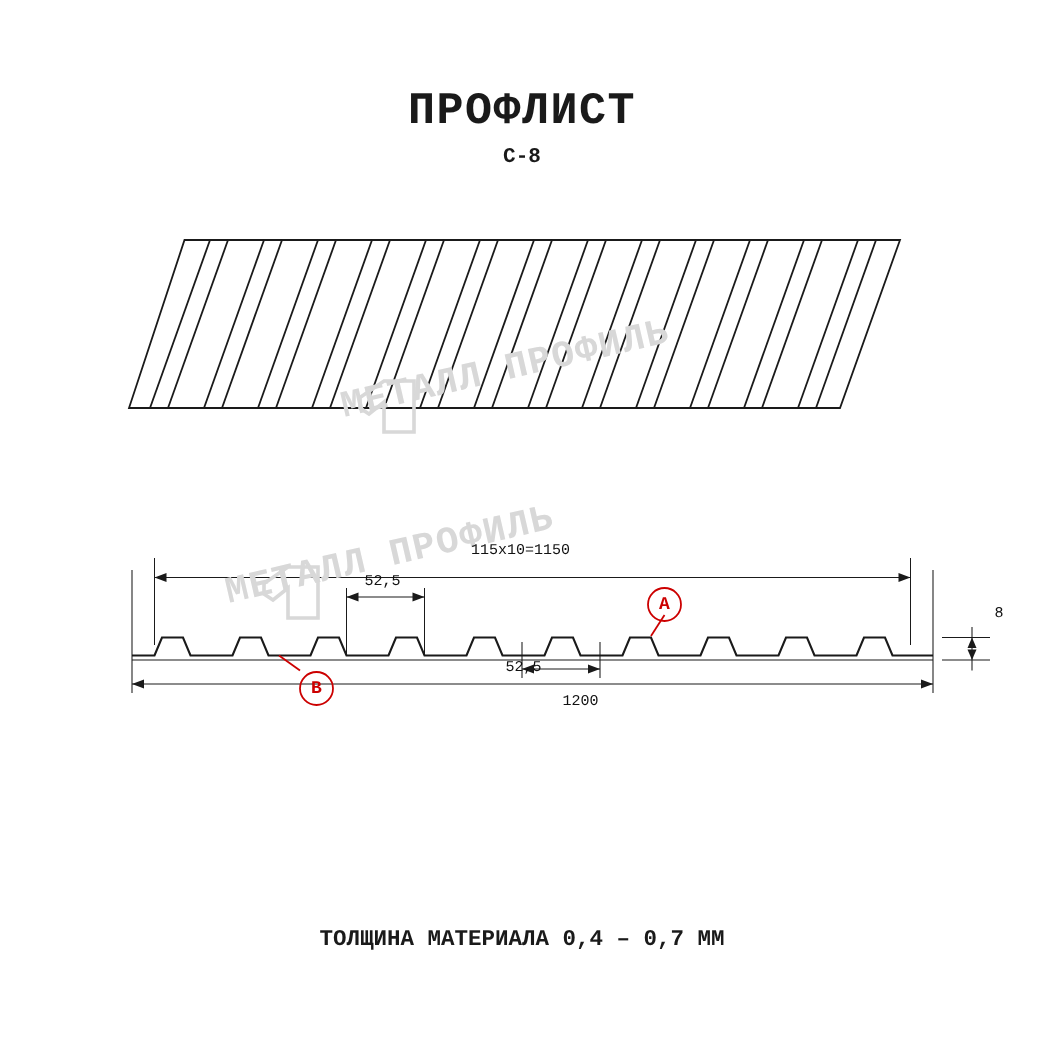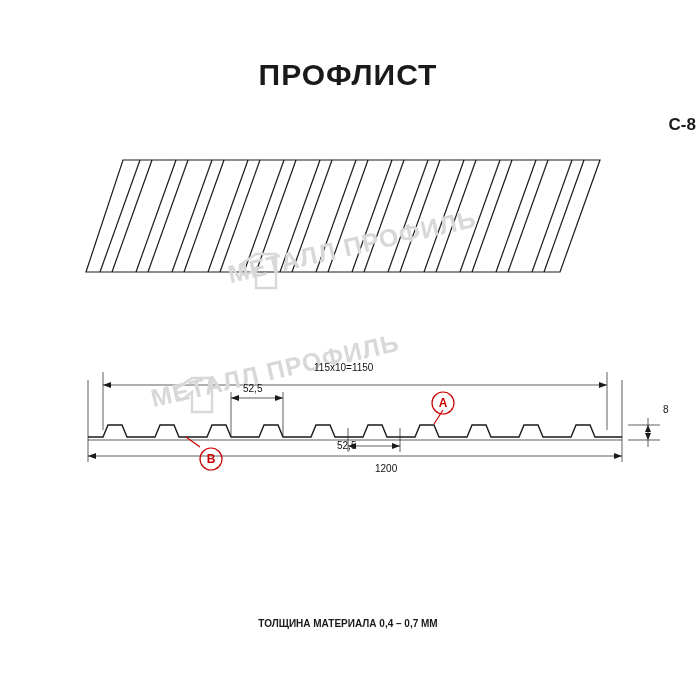--- a/index.html
+++ b/index.html
@@ -5,51 +5,51 @@
   html, body {
     margin: 0;
     padding: 0;
     background: #ffffff;
   }
   #page {
     position: relative;
     width: 696px;
     height: 700px;
     background: #ffffff;
-    font-family: Liberation Sans, sans-serif;
+    font-family: Liberation Mono, monospace;
     overflow: hidden;
   }
   .title {
     position: absolute;
     left: 0;
     right: 0;
     top: 58px;
     text-align: center;
     font-size: 30px;
     font-weight: bold;
     letter-spacing: 1px;
     color: #1a1a1a;
   }
   .subtitle {
     position: absolute;
     left: 0;
     right: 0;
-    top: 115px;
-    text-align: right;
-    font-size: 17px;
+    top: 97px;
+    text-align: center;
+    font-size: 14px;
     font-weight: bold;
     color: #1a1a1a;
   }
   .footer {
     position: absolute;
     left: 0;
     right: 0;
     top: 618px;
     text-align: center;
-    font-size: 10px;
+    font-size: 15px;
     font-weight: bold;
     color: #1a1a1a;
   }
   .svg-layer {
     position: absolute;
     left: 0;
     top: 0;
   }
   .wm {
     position: absolute;

